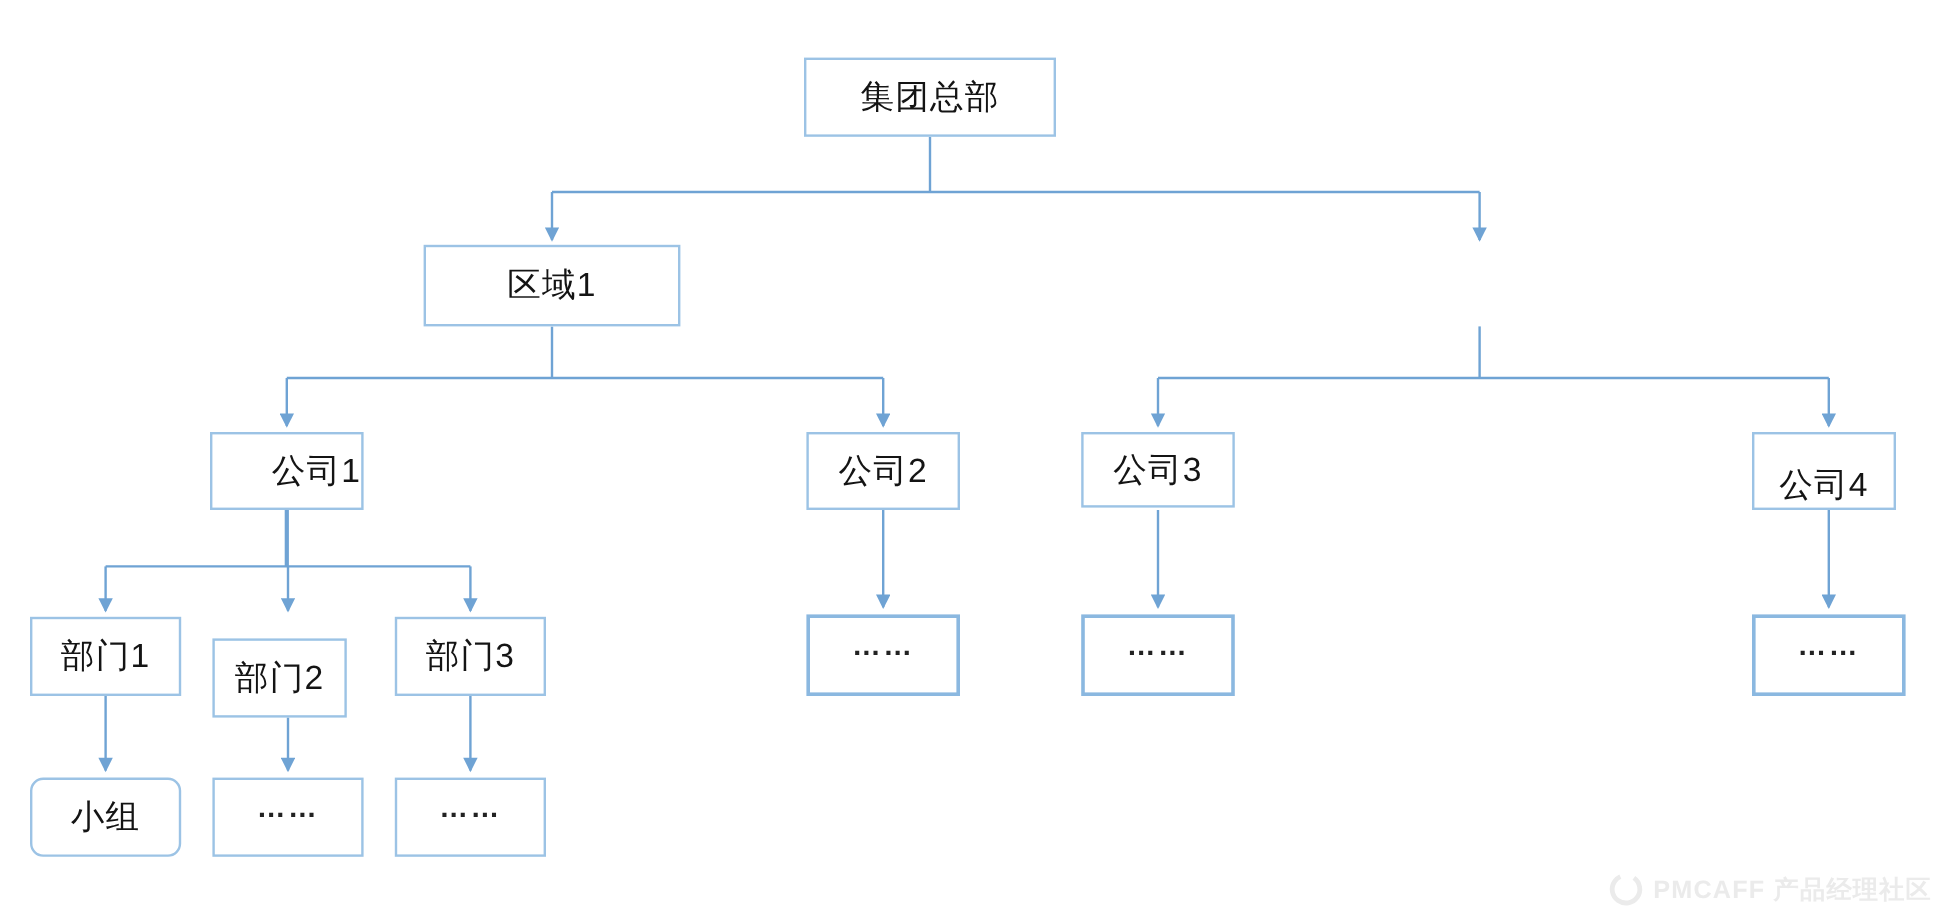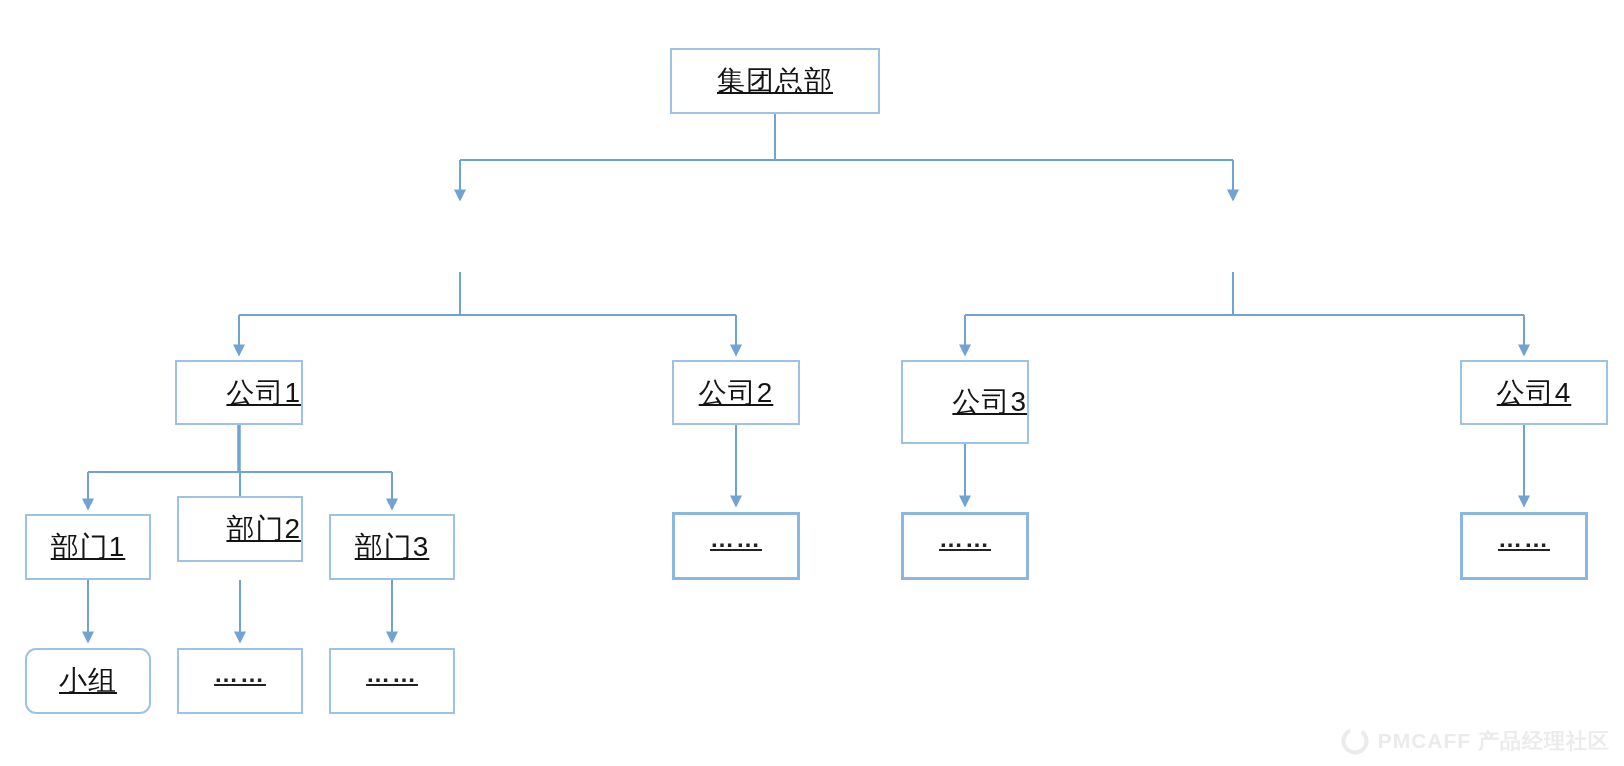--- a/index.html
+++ b/index.html
@@ -18,21 +18,21 @@
     box-sizing:border-box;
     background:#ffffff;
     border:2px solid #9cc3e5;
     display:flex;align-items:center;justify-content:center;
     color:#141414;
     font-size:28px;
     letter-spacing:1px;
     z-index:2;
   }
   .node.thickbox{border-width:3px;border-color:#8bb8e0;}
-  .node-label{white-space:nowrap;text-decoration:underline;}
+  .node-label{white-space:nowrap;}
   .node-label.dots{
     font-size:24px;
     font-weight:bold;
     letter-spacing:2px;
     transform:translateY(-7px);
     color:#222;
   }
   .watermark{
     position:absolute;
     right:14px;bottom:10px;
@@ -96,38 +96,41 @@
       <path class="wire" d="M88 580 V642" marker-end="url(#arrow)"></path>
       <path class="wire" d="M240 580 V642" marker-end="url(#arrow)"></path>
       <path class="wire" d="M392 580 V642" marker-end="url(#arrow)"></path>
     </g>
   </svg>
 
   <div class="node" style="left:670px;top:48px;width:210px;height:66px;">
     <span class="node-label">集团总部</span>
   </div>
 
+  <div class="node" style="left:353px;top:204px;width:214px;height:68px;">
+    <span class="node-label">区域1</span>
+  </div>
 
   <div class="node" style="left:175px;top:360px;width:128px;height:65px;justify-content:flex-end;">
     <span class="node-label">公司1</span>
   </div>
   <div class="node" style="left:672px;top:360px;width:128px;height:65px;text-align:center;">
     <span class="node-label">公司2</span>
   </div>
-  <div class="node" style="left:901px;top:360px;width:128px;height:84px;justify-content:flex-end;">
+  <div class="node" style="left:901px;top:360px;width:128px;height:63px;">
     <span class="node-label">公司3</span>
   </div>
-  <div class="node" style="left:1460px;top:360px;width:148px;height:65px;">
+  <div class="node" style="left:1460px;top:360px;width:120px;height:65px;align-items:flex-end;">
     <span class="node-label">公司4</span>
   </div>
 
   <div class="node" style="left:25px;top:514px;width:126px;height:66px;">
     <span class="node-label">部门1</span>
   </div>
-  <div class="node" style="left:177px;top:496px;width:126px;height:66px;justify-content:flex-end;">
+  <div class="node" style="left:177px;top:532px;width:112px;height:66px;">
     <span class="node-label">部门2</span>
   </div>
   <div class="node" style="left:329px;top:514px;width:126px;height:66px;">
     <span class="node-label">部门3</span>
   </div>
   <div class="node thickbox" style="left:672px;top:512px;width:128px;height:68px;">
     <span class="node-label dots">……</span>
   </div>
   <div class="node thickbox" style="left:901px;top:512px;width:128px;height:68px;">
     <span class="node-label dots">……</span>

